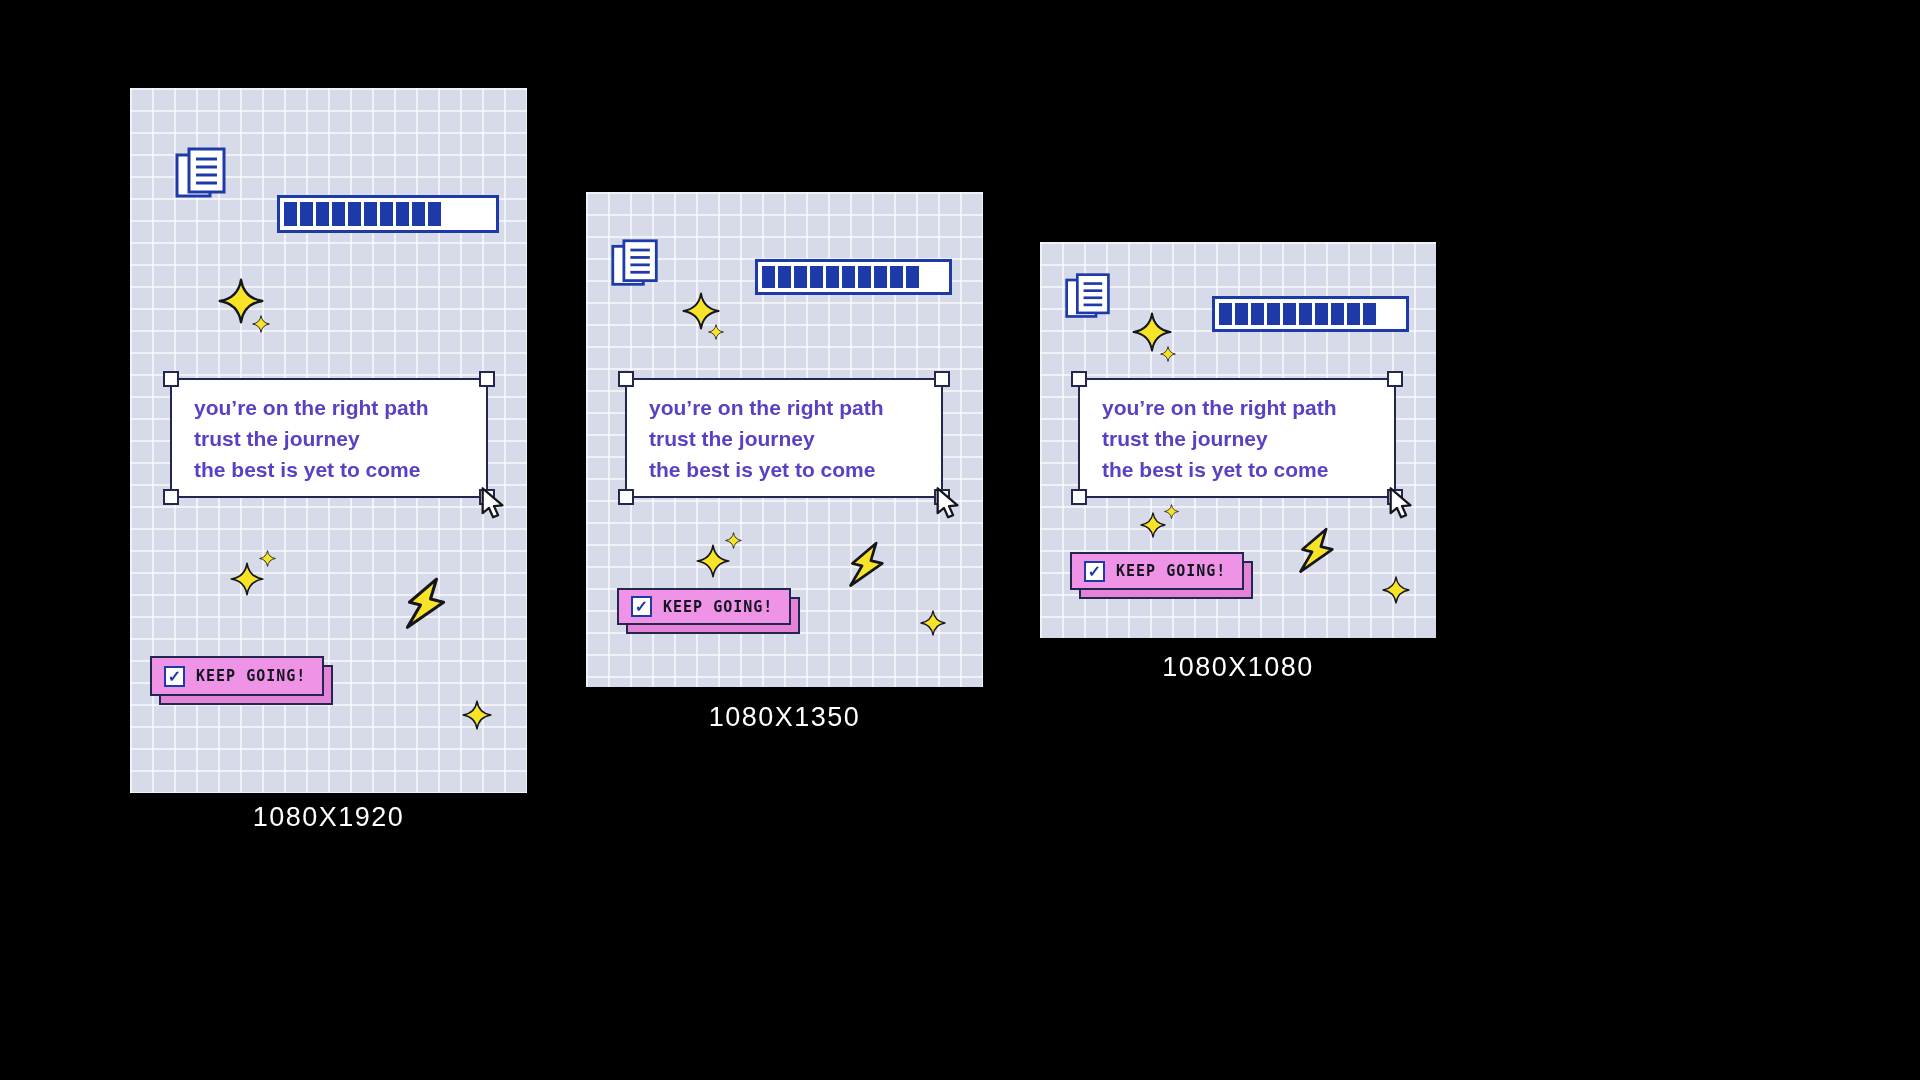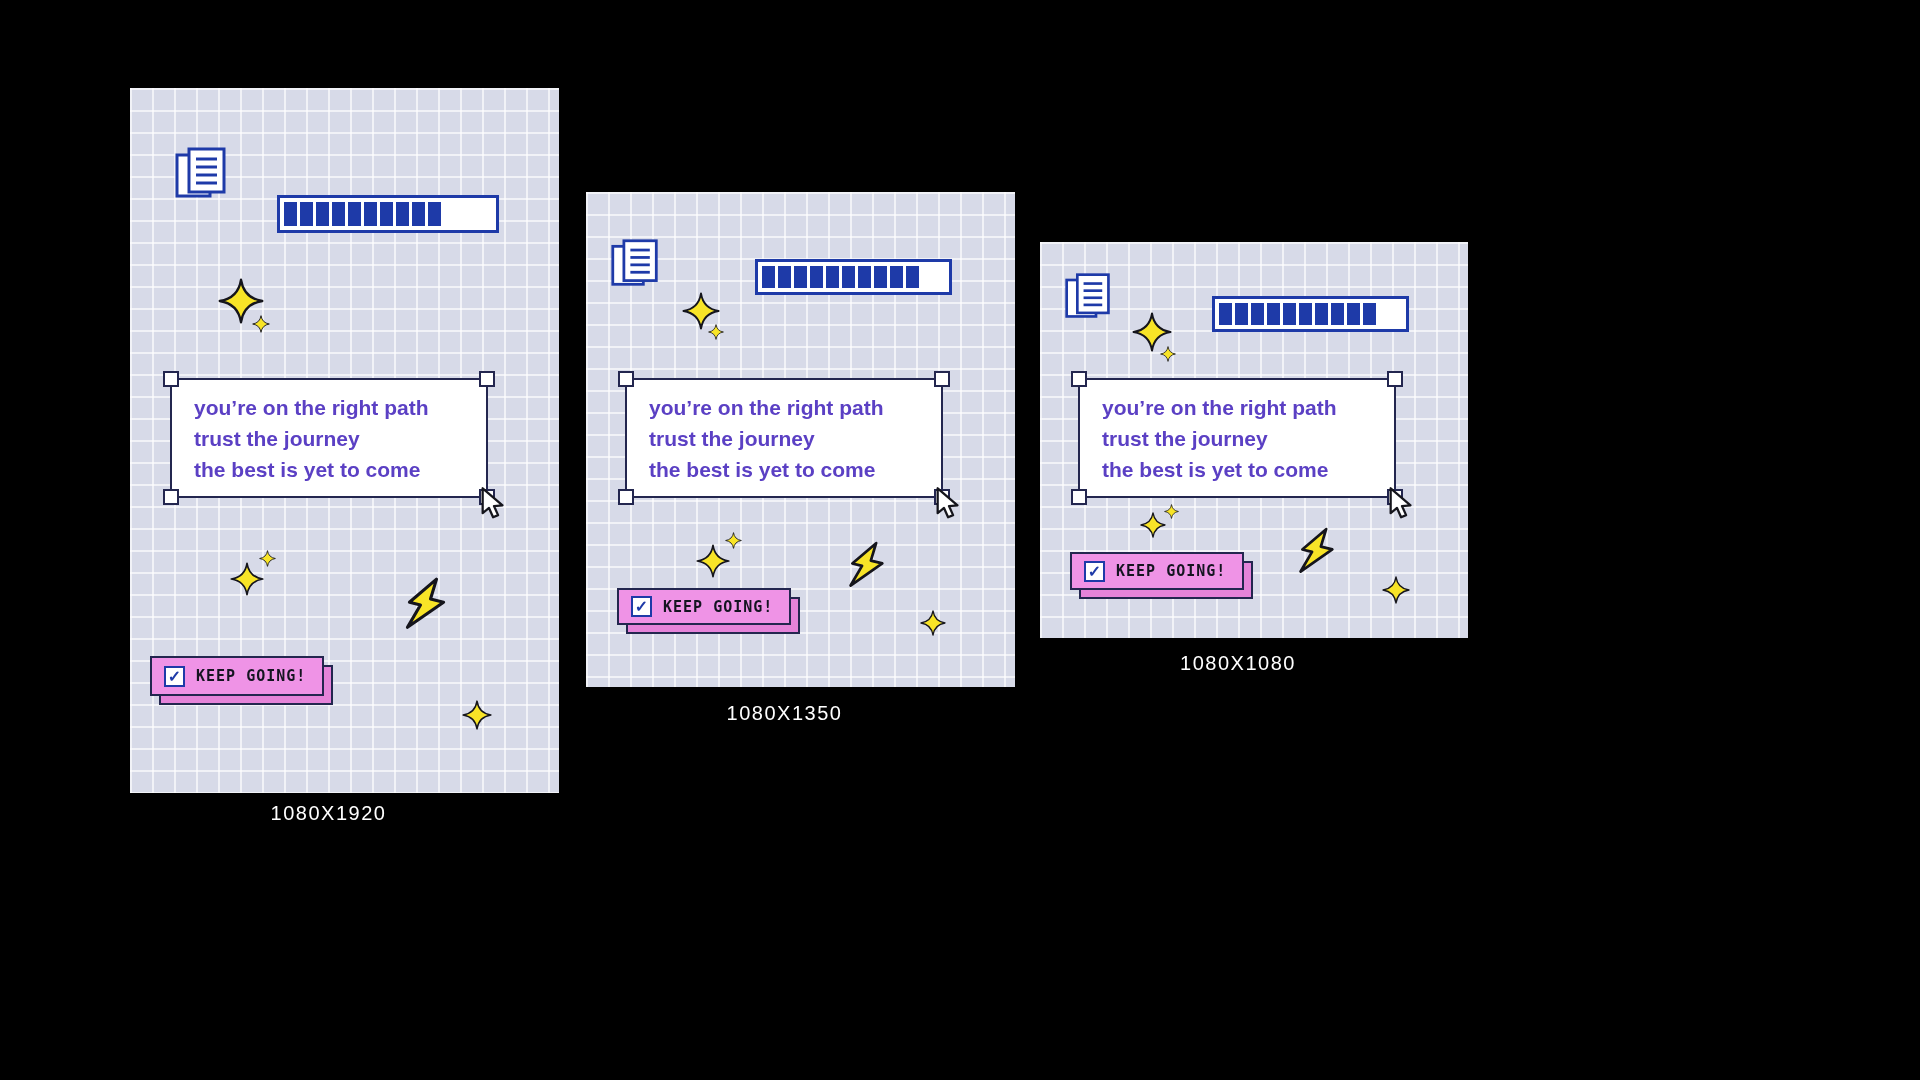--- a/index.html
+++ b/index.html
@@ -14,30 +14,29 @@
   }
 
   
   .artboard {
     position: absolute;
     background-color: #d7dae8;
     background-image:
       linear-gradient(rgba(255,255,255,.65) 2px, transparent 2px),
       linear-gradient(90deg, rgba(255,255,255,.65) 2px, transparent 2px);
     background-size: 22px 22px;
-    padding-left: 32px;
   }
   .a1 { left: 130px; top: 88px;  width: 397px; height: 705px; }
   .a2 { left: 586px; top: 192px; width: 397px; height: 495px; }
   .a3 { left: 1040px; top: 242px; width: 396px; height: 396px; }
 
   .size-label {
     position: absolute;
     color: #ffffff;
-    font-size: 20px;
+    font-size: 27px;
     font-weight: 500;
     letter-spacing: 1.5px;
     text-align: center;
   }
   .l1 { left: 130px; top: 802px; width: 397px; }
   .l2 { left: 586px; top: 702px; width: 397px; }
   .l3 { left: 1040px; top: 652px; width: 396px; }
 
   
   .doc-icon { position: absolute; }

